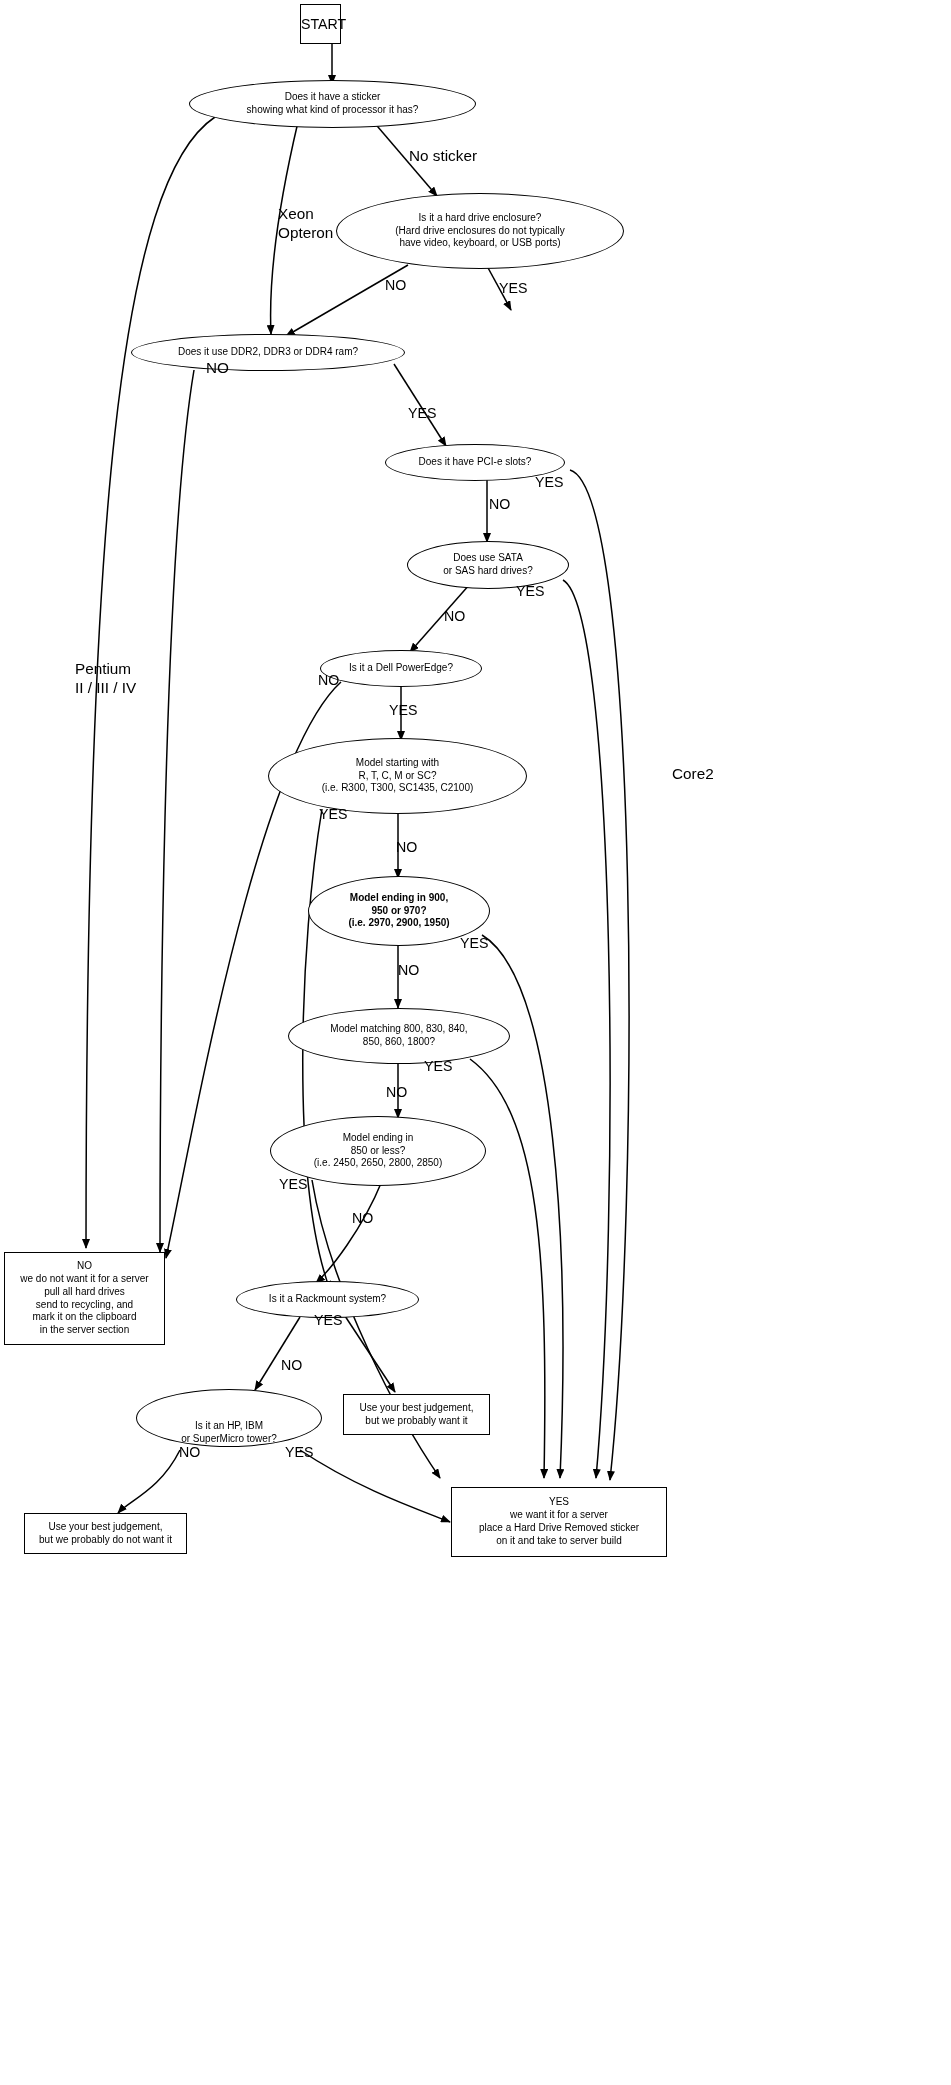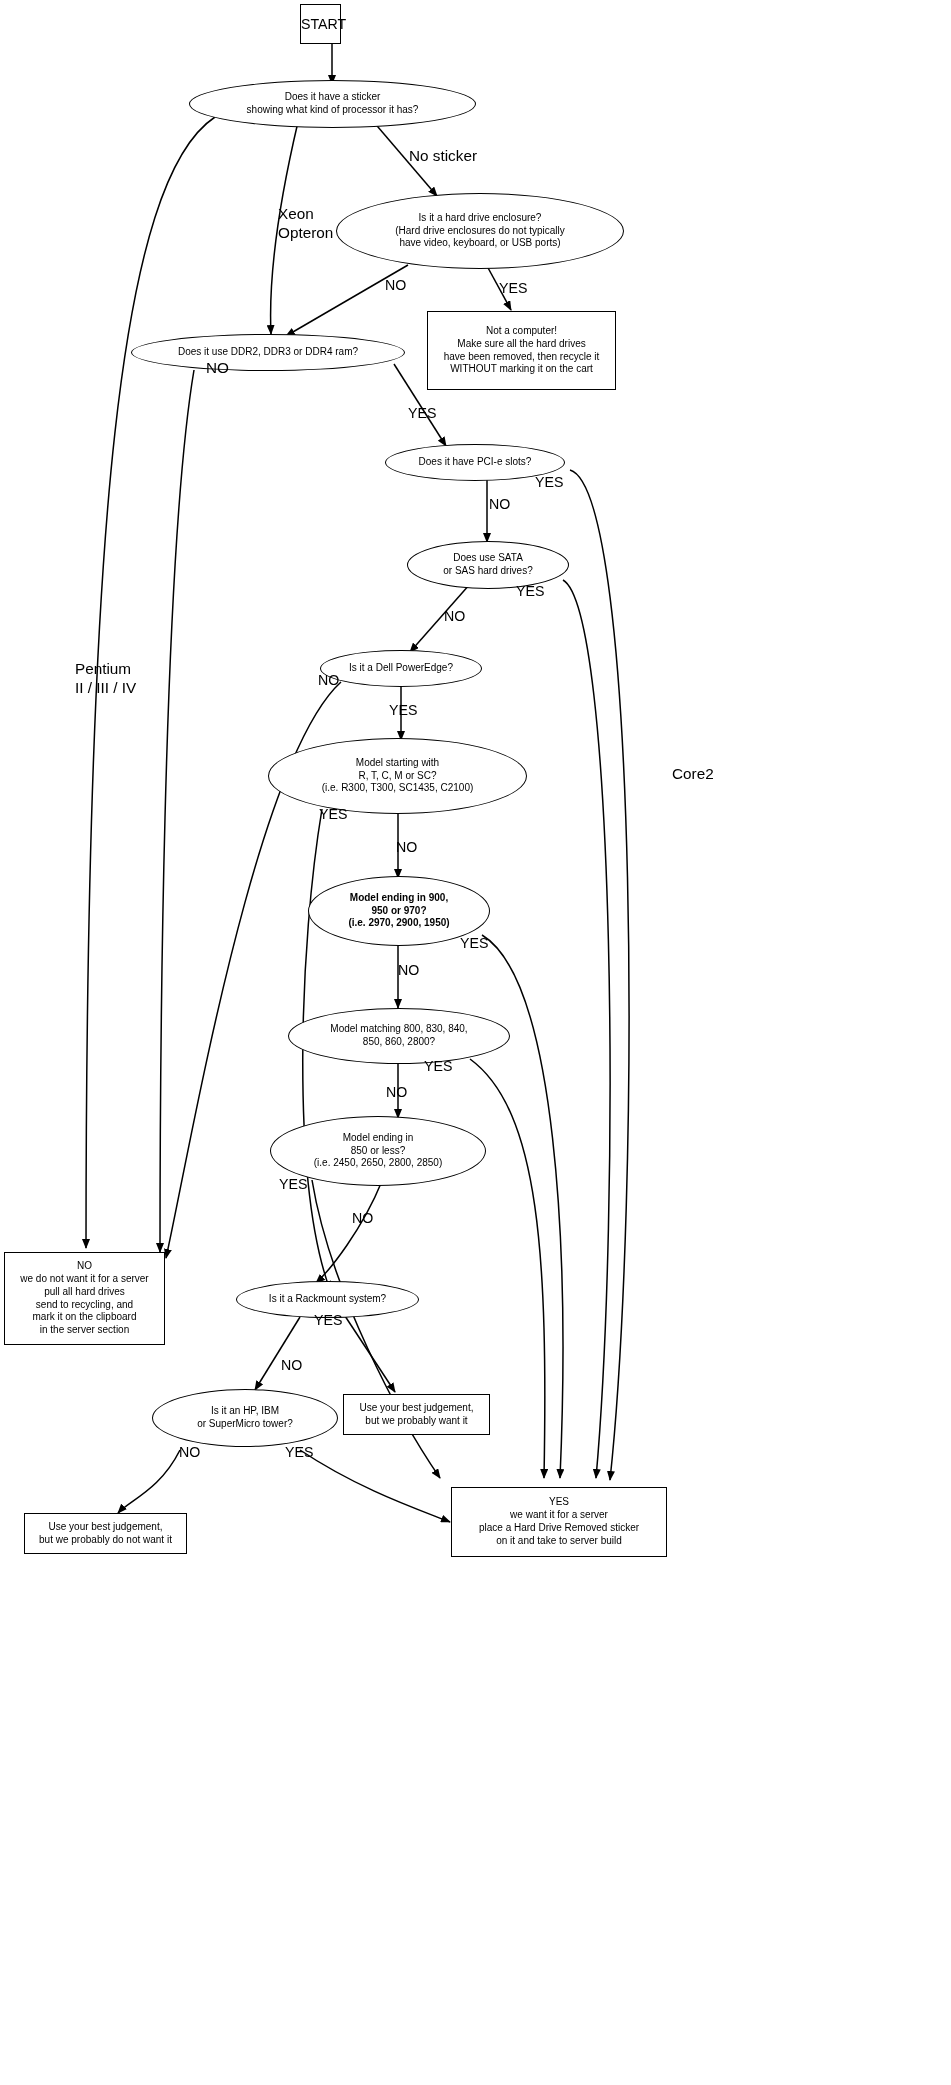--- a/index.html
+++ b/index.html
@@ -93,26 +93,20 @@
     <span>Does it have a sticker
 showing what kind of processor it has?</span>
   </div>
 
   <div class="node ellipse f13" style="left:336px;top:193px;width:288px;height:76px;">
     <span>Is it a hard drive enclosure?
 (Hard drive enclosures do not typically
 have video, keyboard, or USB ports)</span>
   </div>
 
-  <div class="node boxn f13" style="left:427px;top:311px;width:189px;height:79px;">
-    <span>Not a computer!
-Make sure all the hard drives
-have been removed, then recycle it
-WITHOUT marking it on the cart</span>
-  </div>
 
   <div class="node ellipse f13" style="left:131px;top:334px;width:274px;height:37px;">
     <span>Does it use DDR2, DDR3 or DDR4 ram?</span>
   </div>
 
   <div class="node ellipse f13" style="left:385px;top:444px;width:180px;height:37px;">
     <span>Does it have PCI-e slots?</span>
   </div>
 
   <div class="node ellipse f13" style="left:407px;top:541px;width:162px;height:48px;">
@@ -131,34 +125,34 @@
   </div>
 
   <div class="node ellipse f13" style="left:308px;top:876px;width:182px;height:70px;font-weight:bold;">
     <span>Model ending in 900,
 950 or 970?
 (i.e. 2970, 2900, 1950)</span>
   </div>
 
   <div class="node ellipse f13" style="left:288px;top:1008px;width:222px;height:56px;">
     <span>Model matching 800, 830, 840,
-850, 860, 2800?</span>
+850, 860, 1800?</span>
   </div>
 
   <div class="node ellipse f13" style="left:270px;top:1116px;width:216px;height:70px;">
     <span>Model ending in
 850 or less?
 (i.e. 2450, 2650, 2800, 2850)</span>
   </div>
 
   <div class="node ellipse f13" style="left:236px;top:1281px;width:183px;height:37px;">
     <span>Is it a Rackmount system?</span>
   </div>
 
-  <div class="node ellipse f13" style="left:152px;top:1389px;width:186px;height:58px;">
+  <div class="node ellipse f13" style="left:136px;top:1389px;width:186px;height:58px;align-items:flex-end;">
     <span>Is it an HP, IBM
 or SuperMicro tower?</span>
   </div>
 
   <div class="node boxn f13" style="left:4px;top:1252px;width:161px;height:93px;">
     <span>NO
 we do not want it for a server
 pull all hard drives
 send to recycling, and
 mark it on the clipboard

